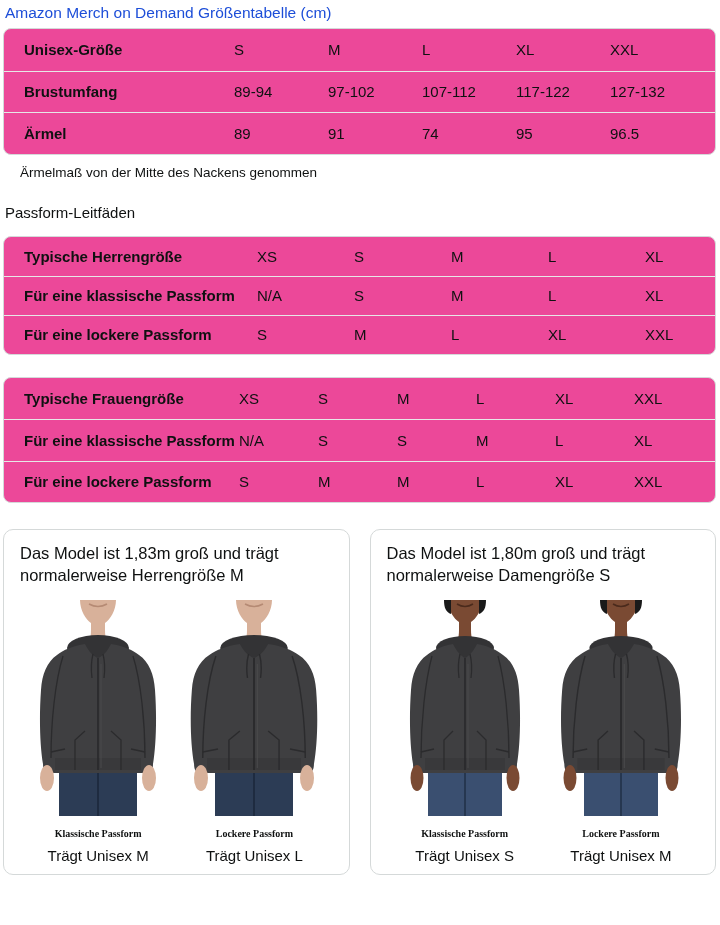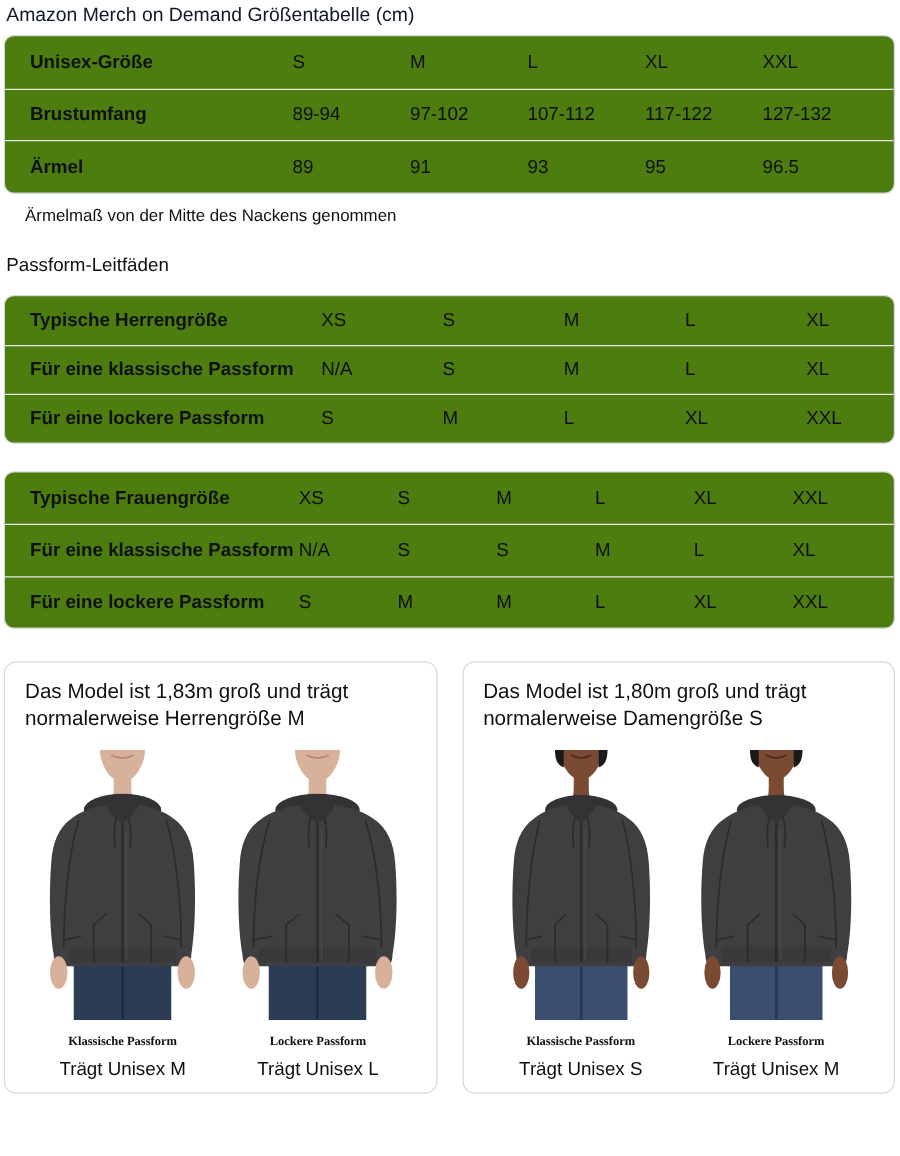--- a/index.html
+++ b/index.html
@@ -8,26 +8,26 @@
     width: 720px; height: 925px;
     font-family: "Liberation Sans", sans-serif;
     color: #0f1111;
     overflow: hidden;
   }
   .page { padding: 0 4px 0 3px; }
 
   .page-title {
     font-size: 15.5px; line-height: 19px;
     padding: 3px 0 0 2px; margin-bottom: 6px;
-    font-weight: 400; color: #0f172a;
+    font-weight: 400; color: #1d4ed8;
   }
 
   .tbl {
     border: 1px solid #d5d9d9; border-radius: 8px;
-    overflow: hidden; background: #4d7c0f;
+    overflow: hidden; background: #ec4899;
   }
   .row { display: grid; align-items: center; }
   .row + .row { border-top: 1px solid #e7e7e7; }
   .tbl1 .row { grid-template-columns: 230px 94px 94px 94px 94px 1fr; height: 41.5px; }
   .tblf .row { grid-template-columns: 235px 79px 79px 79px 79px 79px 1fr; }
   .tbl2 .row { height: 39px; gap: 18px; }
   .tbl3 .row { height: 41.5px; }
   .row .lbl { font-weight: 700; font-size: 15px; padding-left: 20px; white-space: nowrap; }
   .row .val { font-size: 15px; font-weight: 400; white-space: nowrap; }
 
@@ -92,21 +92,21 @@
       <span class="val">89-94</span>
       <span class="val">97-102</span>
       <span class="val">107-112</span>
       <span class="val">117-122</span>
       <span class="val">127-132</span>
     </div>
     <div class="row">
       <span class="lbl">Ärmel</span>
       <span class="val">89</span>
       <span class="val">91</span>
-      <span class="val">93</span>
+      <span class="val">74</span>
       <span class="val">95</span>
       <span class="val">96.5</span>
     </div>
   </div>
 
   <div class="note">Ärmelmaß von der Mitte des Nackens genommen</div>
 
   <div class="section-heading">Passform-Leitfäden</div>
 
   <div class="tbl tblf tbl2">

